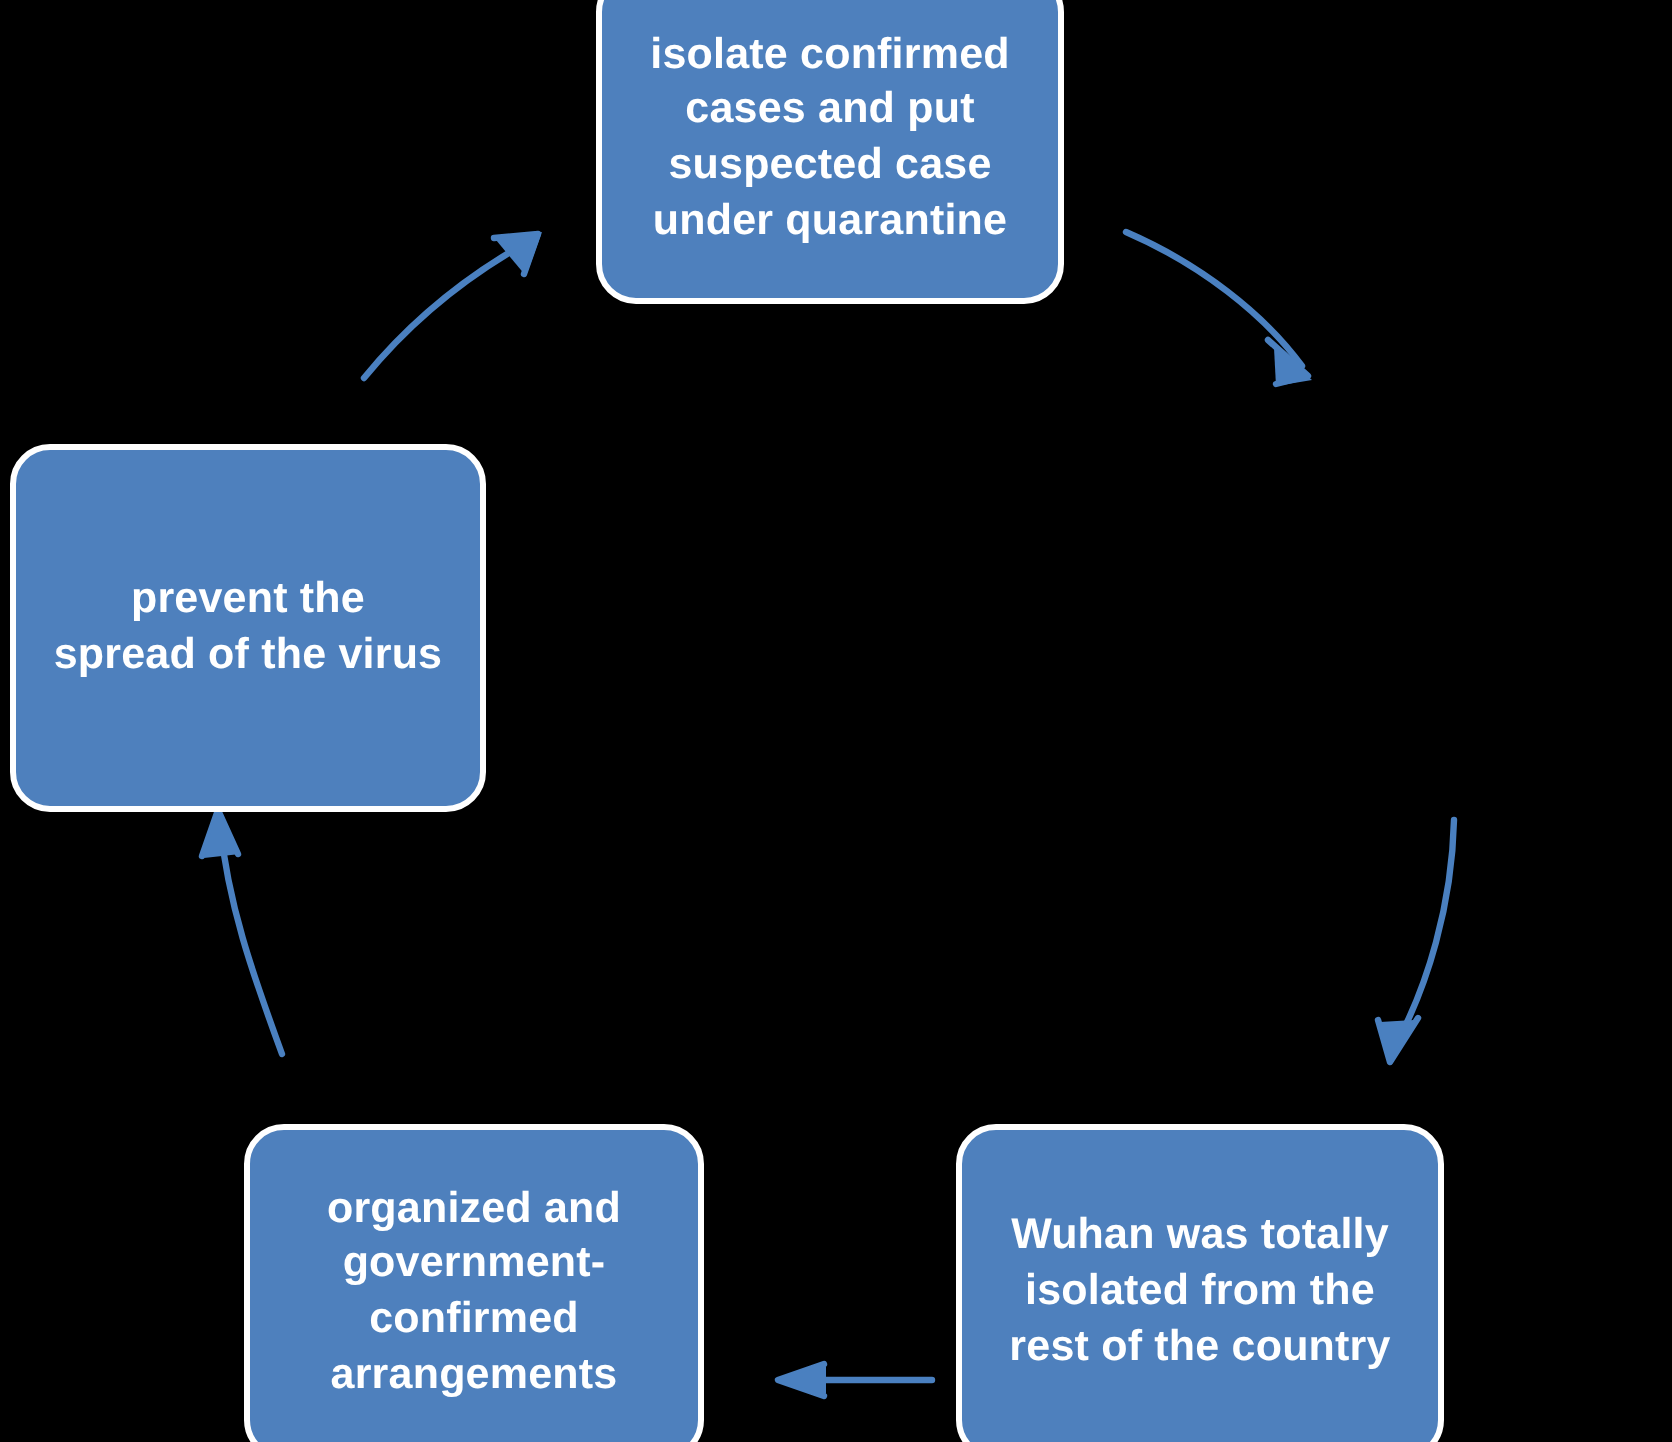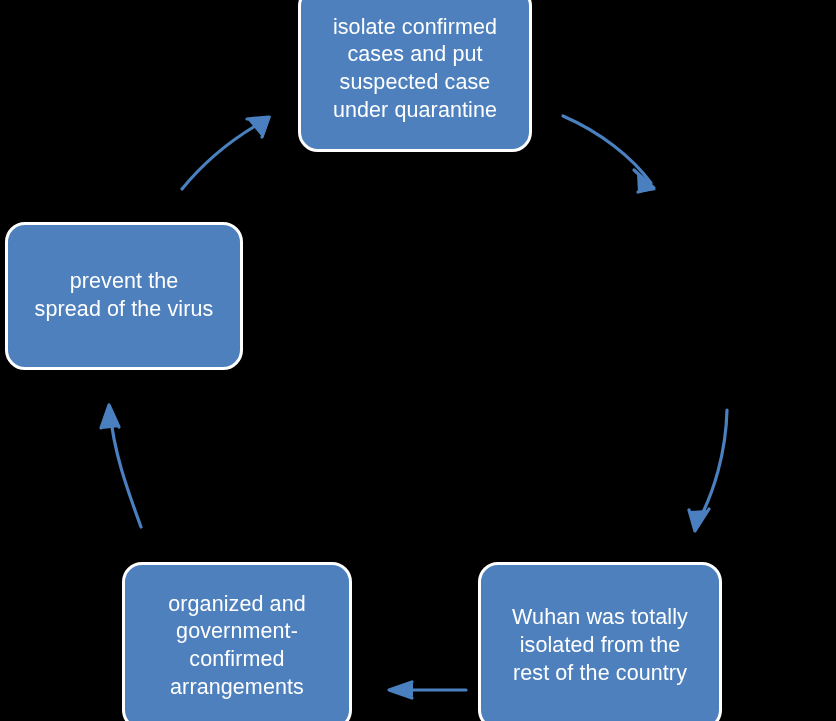--- a/index.html
+++ b/index.html
@@ -7,20 +7,21 @@
     padding: 0;
     background: #000000;
   }
   #canvas {
     position: relative;
     width: 836px;
     height: 721px;
     background: #000000;
     overflow: hidden;
     font-family: "Liberation Sans", sans-serif;
+    font-weight: bold;
   }
   .node {
     position: absolute;
     box-sizing: border-box;
     background: #4e80bd;
     border: 3px solid #ffffff;
     border-radius: 20px;
     color: #ffffff;
     display: flex;
     align-items: center;
@@ -30,21 +31,21 @@
     line-height: 1.29;
     letter-spacing: 0.1px;
     white-space: pre-line;
     padding: 4px 10px;
   }
   
   #node-top        { left: 298px; top: -14px;  width: 234px; height: 166px; }
   #node-right      { left: 594px; top: 222px;  width: 234px; height: 148px; }
   #node-bottomright{ left: 478px; top: 562px;  width: 244px; height: 168px; }
   #node-bottomleft { left: 122px; top: 562px;  width: 230px; height: 168px; }
-  #node-left       { left: 5px;   top: 222px;  width: 238px; height: 148px; }
+  #node-left       { left: 5px;   top: 222px;  width: 238px; height: 184px; }
 
   #arrows {
     position: absolute;
     left: 0; top: 0;
     width: 836px;
     height: 721px;
     pointer-events: none;
   }
   .arrow-path {
     fill: none;

